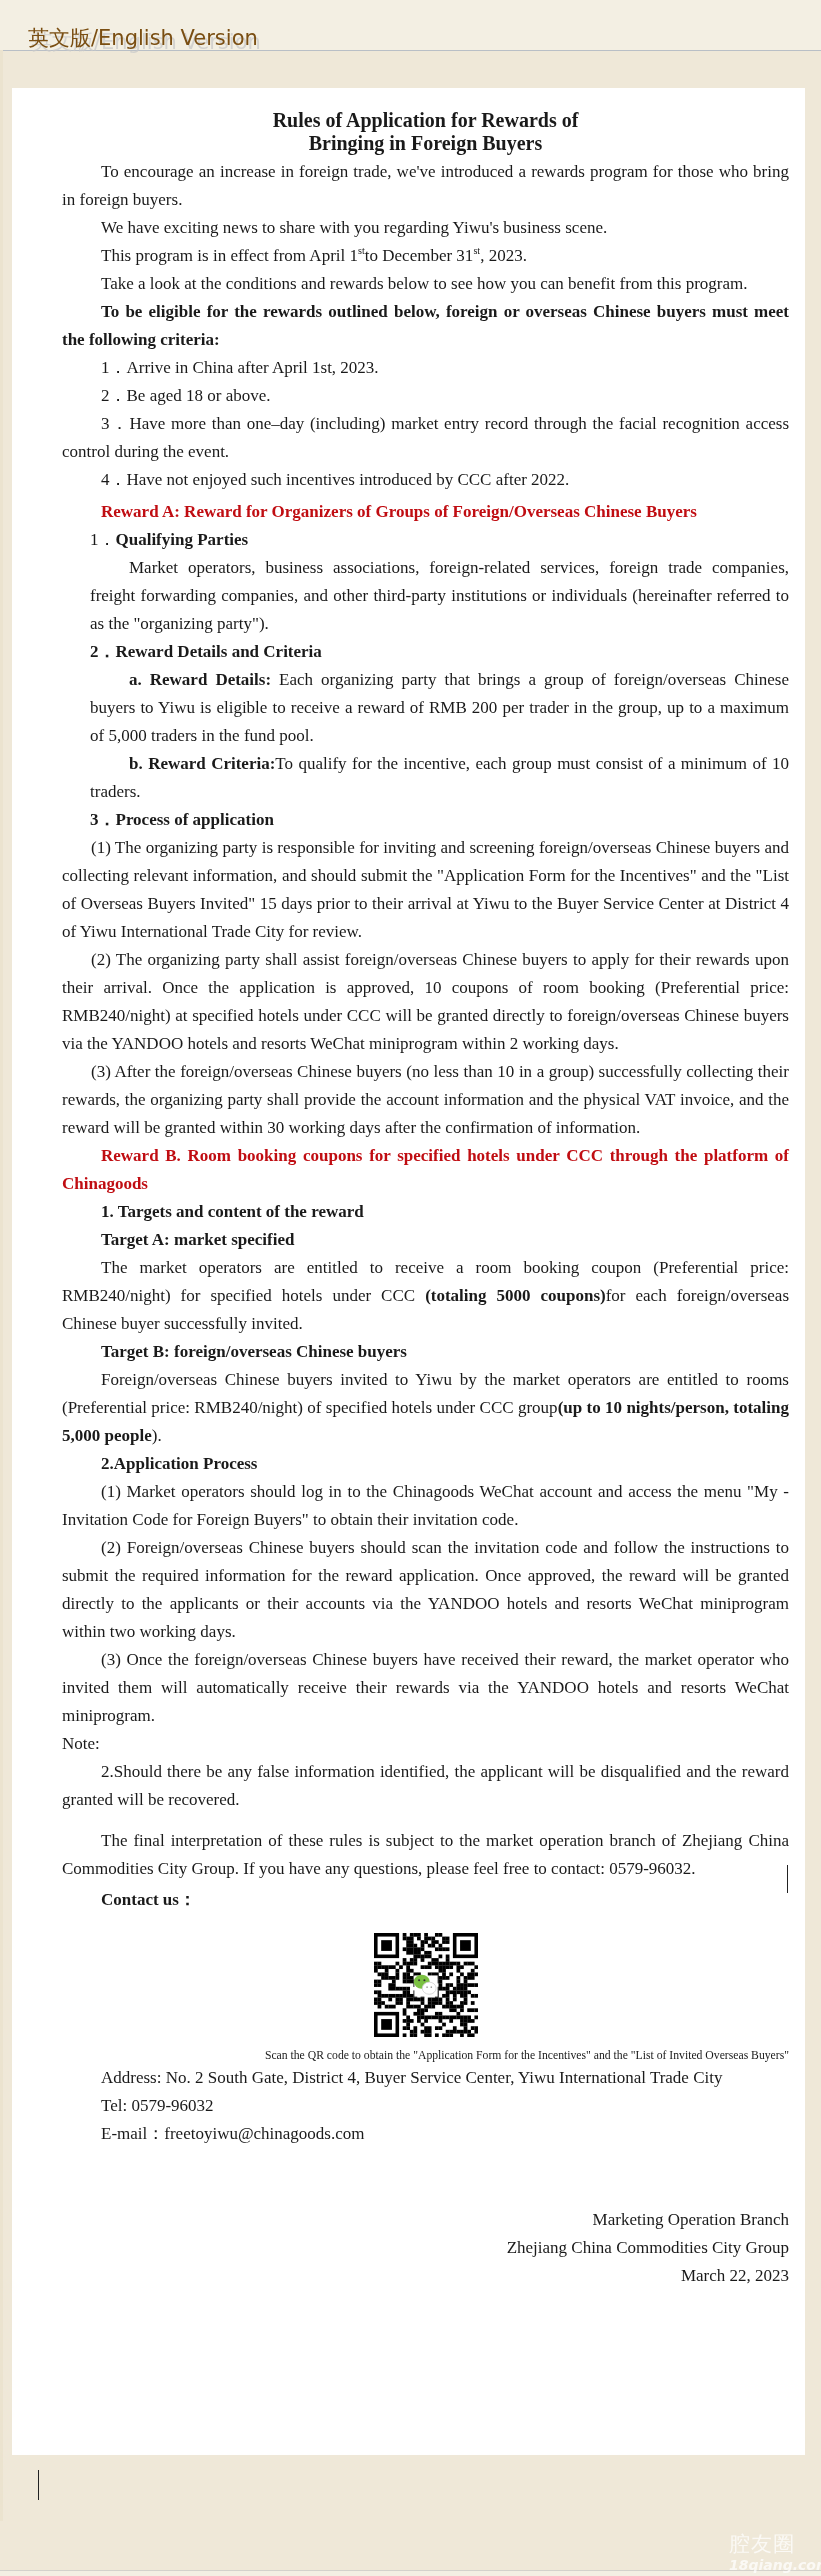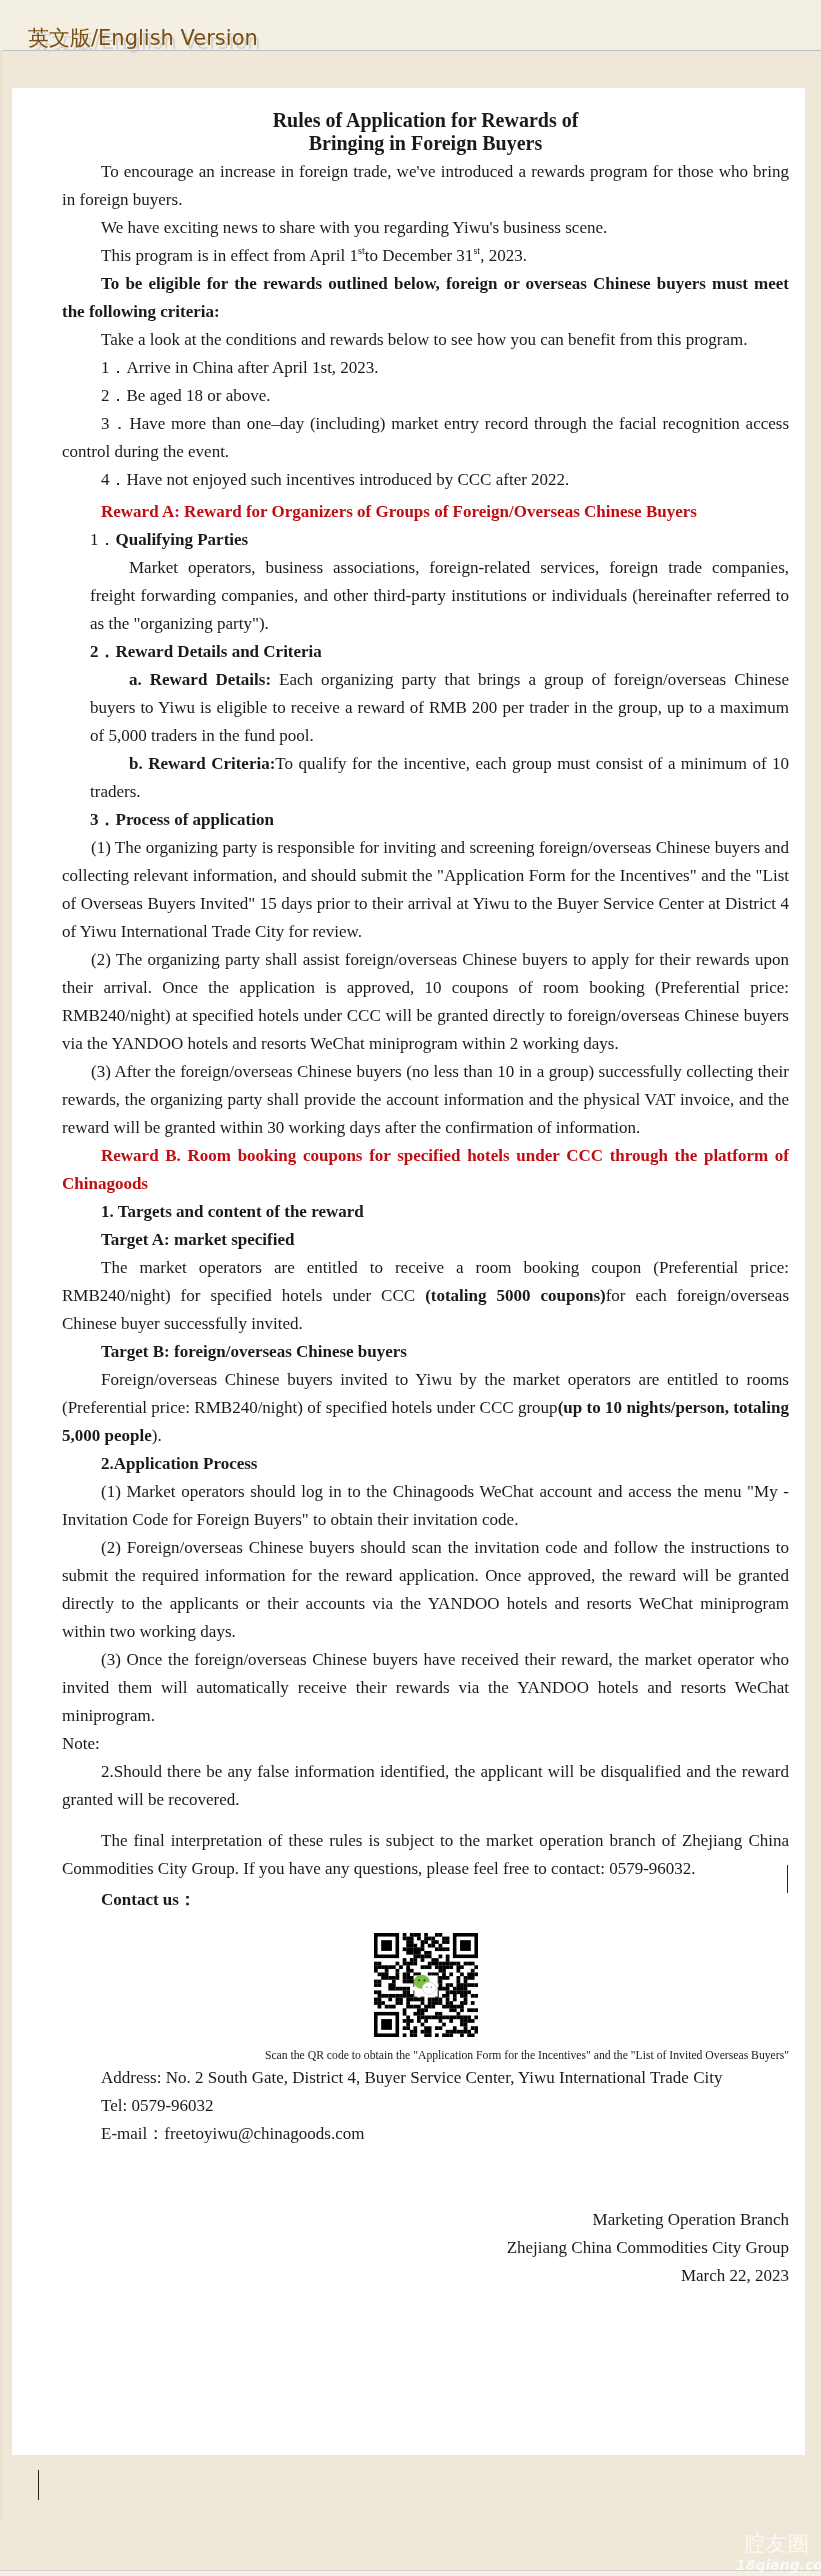--- a/index.html
+++ b/index.html
@@ -55,21 +55,21 @@
   .qr-wrap { display: flex; justify-content: center; margin: 19px 0 10.6px 0; }
   .qr { width: 104px; height: 104px; position: relative; }
   .qr svg { display: block; }
   .qr-caption {
     font-size: 11.7px; line-height: 16px; text-align: right; padding-left: 28px; margin-top: 4.3px !important;
   }
   .sign { text-align: right; }
   .cursor-right { position: absolute; left: 787px; top: 1865px; width: 0.5px; height: 28px; background: #222; }
   .cursor-left { position: absolute; left: 38px; top: 2470px; width: 0.5px; height: 30px; background: #222; }
   .watermark {
-    position: absolute; right: 11px; bottom: 3.2px; width: 74px; text-align: right;
+    position: absolute; right: 18px; bottom: 3.2px; width: 74px; 
     color: rgba(255,255,255,0.75);
     font-family: "DejaVu Sans", "Liberation Sans", sans-serif;
   }
   .watermark .wm-cn { font-size: 21px; line-height: 24.4px; letter-spacing: 1.1px; }
   .watermark .wm-en { font-size: 14px; font-style: italic; font-weight: bold; }
   .bottom-rule { position: absolute; left: 0; top: 2570px; width: 821px; height: 1.1px; background: #d4d2cc; }
   .bottom-band { position: absolute; left: 0; top: 2571px; width: 821px; height: 5.3px; background: #f3efe3; }
 </style>
 </head>
 <body>
@@ -83,23 +83,23 @@
 
 <div class="doc">
   <p class="title">
     <span>Rules of Application for Rewards of</span><br>
     <span>Bringing in Foreign Buyers</span>
   </p>
 
   <p class="ind">To encourage an increase in foreign trade, we've introduced a rewards program for those who bring in foreign buyers.</p>
   <p class="ind">We have exciting news to share with you regarding Yiwu's business scene.</p>
   <p class="ind"><span>This program is in effect from April 1</span><sup>st</sup><span>to December 31</span><sup>st</sup><span>, 2023.</span></p>
+  <p class="ind">Take a look at the conditions and rewards below to see how you can benefit from this program.</p>
+
   <p class="ind bold">To be eligible for the rewards outlined below, foreign or overseas Chinese buyers must meet the following criteria:</p>
-
-  <p class="ind">Take a look at the conditions and rewards below to see how you can benefit from this program.</p>
   <p class="ind">1．Arrive in China after April 1st, 2023.</p>
   <p class="ind">2．Be aged 18 or above.</p>
   <p class="ind">3．Have more than one–day (including) market entry record through the facial recognition access control during the event.</p>
   <p class="ind">4．Have not enjoyed such incentives introduced by CCC after 2022.</p>
 
   <p class="ind red" style="margin-top:4.3px;">Reward A: Reward for Organizers of Groups of Foreign/Overseas Chinese Buyers</p>
 
   <div class="sub">
     <p><span>1．</span><span class="bold">Qualifying Parties</span></p>
     <p class="ind">Market operators, business associations, foreign-related services, foreign trade companies, freight forwarding companies, and other third-party institutions or individuals (hereinafter referred to as the "organizing party").</p>

